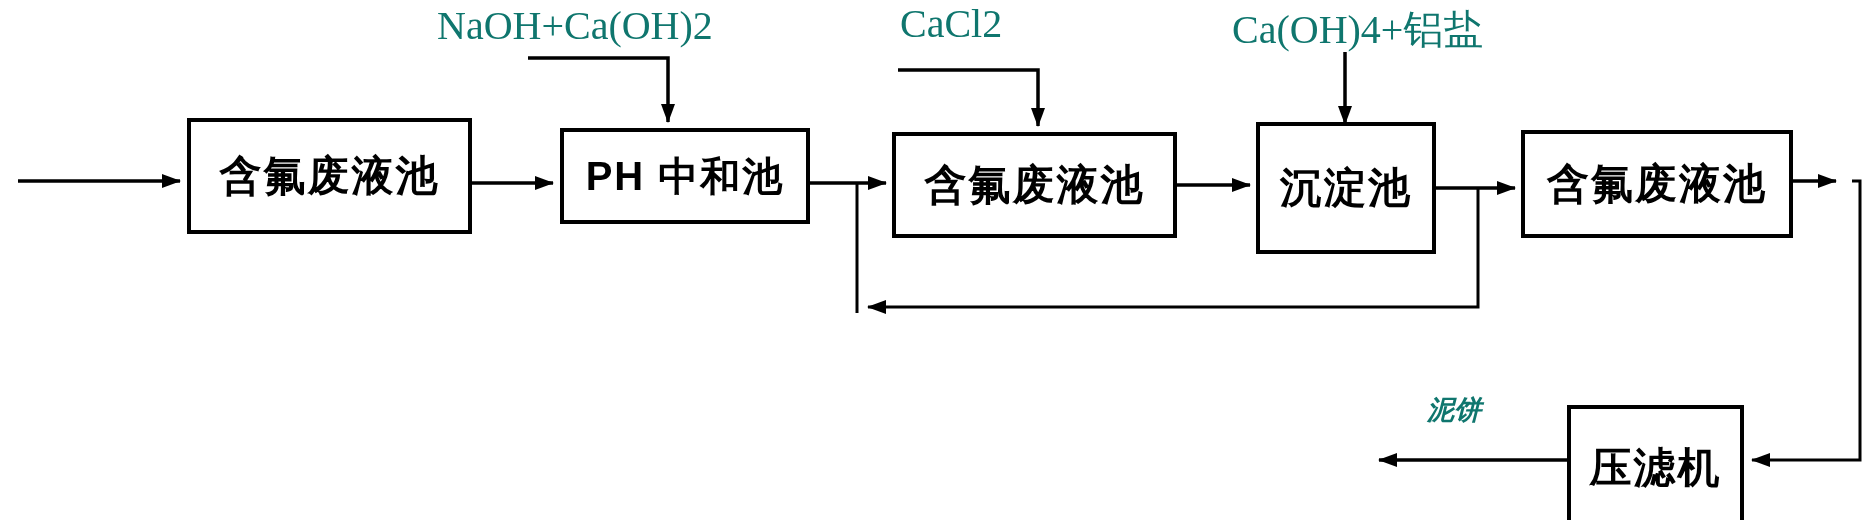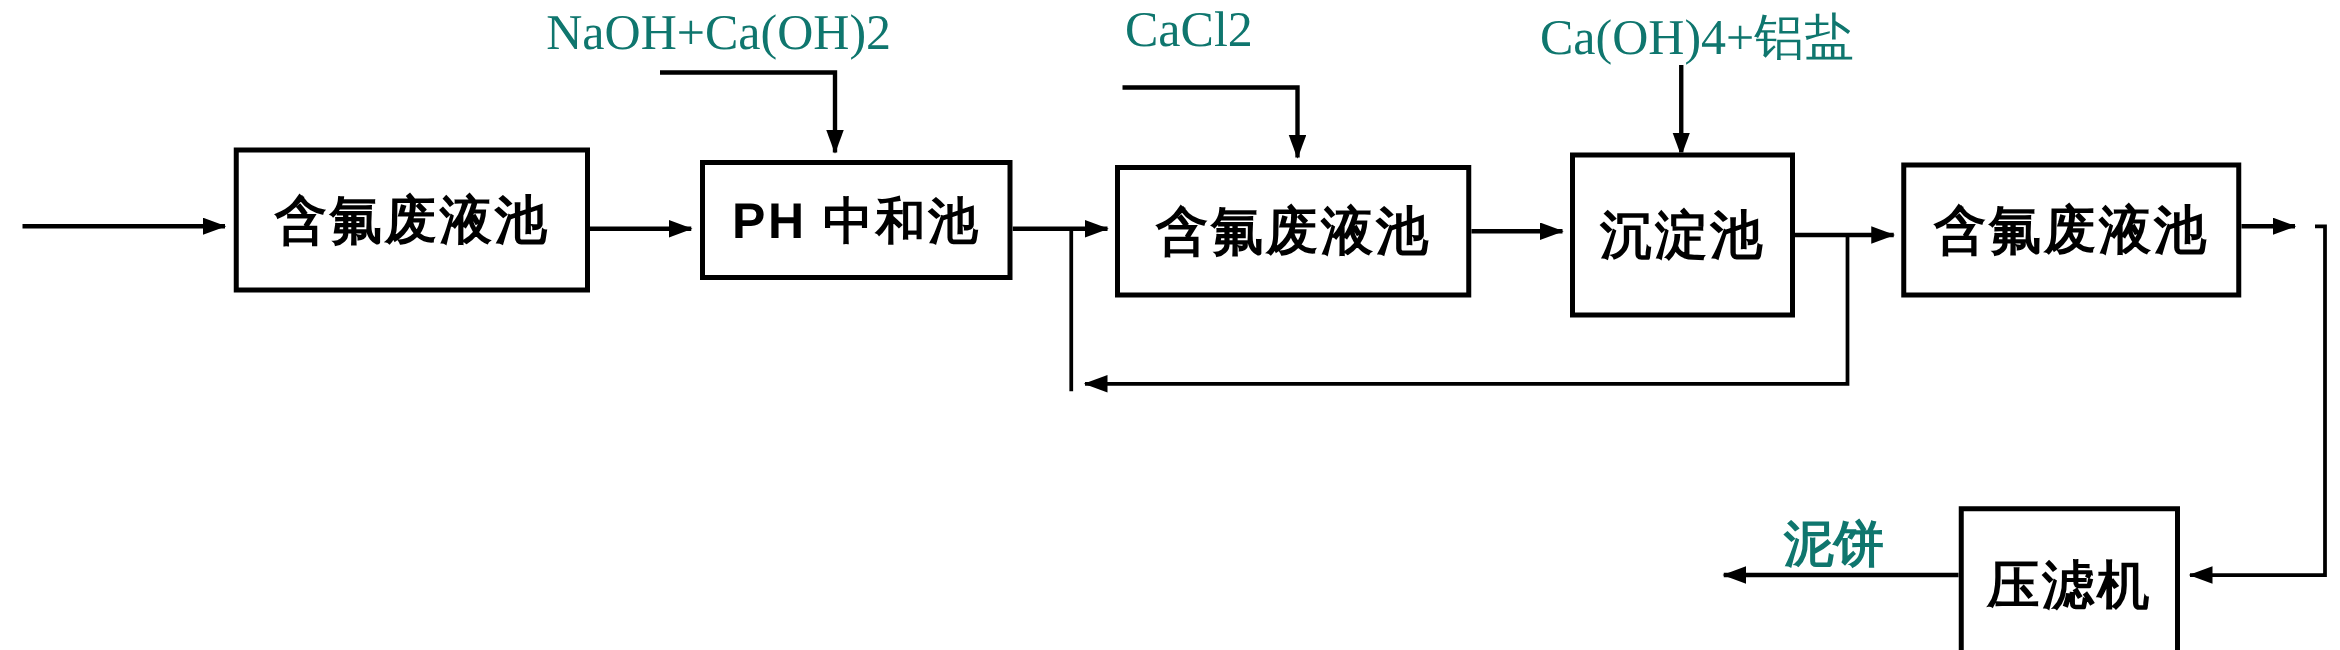--- a/index.html
+++ b/index.html
@@ -82,15 +82,15 @@
   <div class="lbl lbl-chem" style="left:900px;top:0px;text-align:right;">CaCl2</div>
   <div class="lbl lbl-chem" style="left:1232px;top:2px;">Ca(OH)4+铝盐</div>
 
   <div class="node" style="left:187px;top:118px;width:285px;height:116px;">含氟废液池</div>
   <div class="node" style="left:560px;top:128px;width:250px;height:96px;font-size:40px;">PH 中和池</div>
   <div class="node" style="left:892px;top:132px;width:285px;height:106px;">含氟废液池</div>
   <div class="node" style="left:1256px;top:122px;width:180px;height:132px;">沉淀池</div>
   <div class="node" style="left:1521px;top:130px;width:272px;height:108px;">含氟废液池</div>
   <div class="node" style="left:1567px;top:405px;width:177px;height:126px;">压滤机</div>
 
-  <div class="lbl lbl-cjk-bold" style="left:1427px;top:408px;font-size:40px;">泥饼</div>
+  <div class="lbl lbl-cjk-bold" style="left:1427px;top:392px;font-size:27px;font-style:italic;">泥饼</div>
 
 </div>
 
 </body></html>

